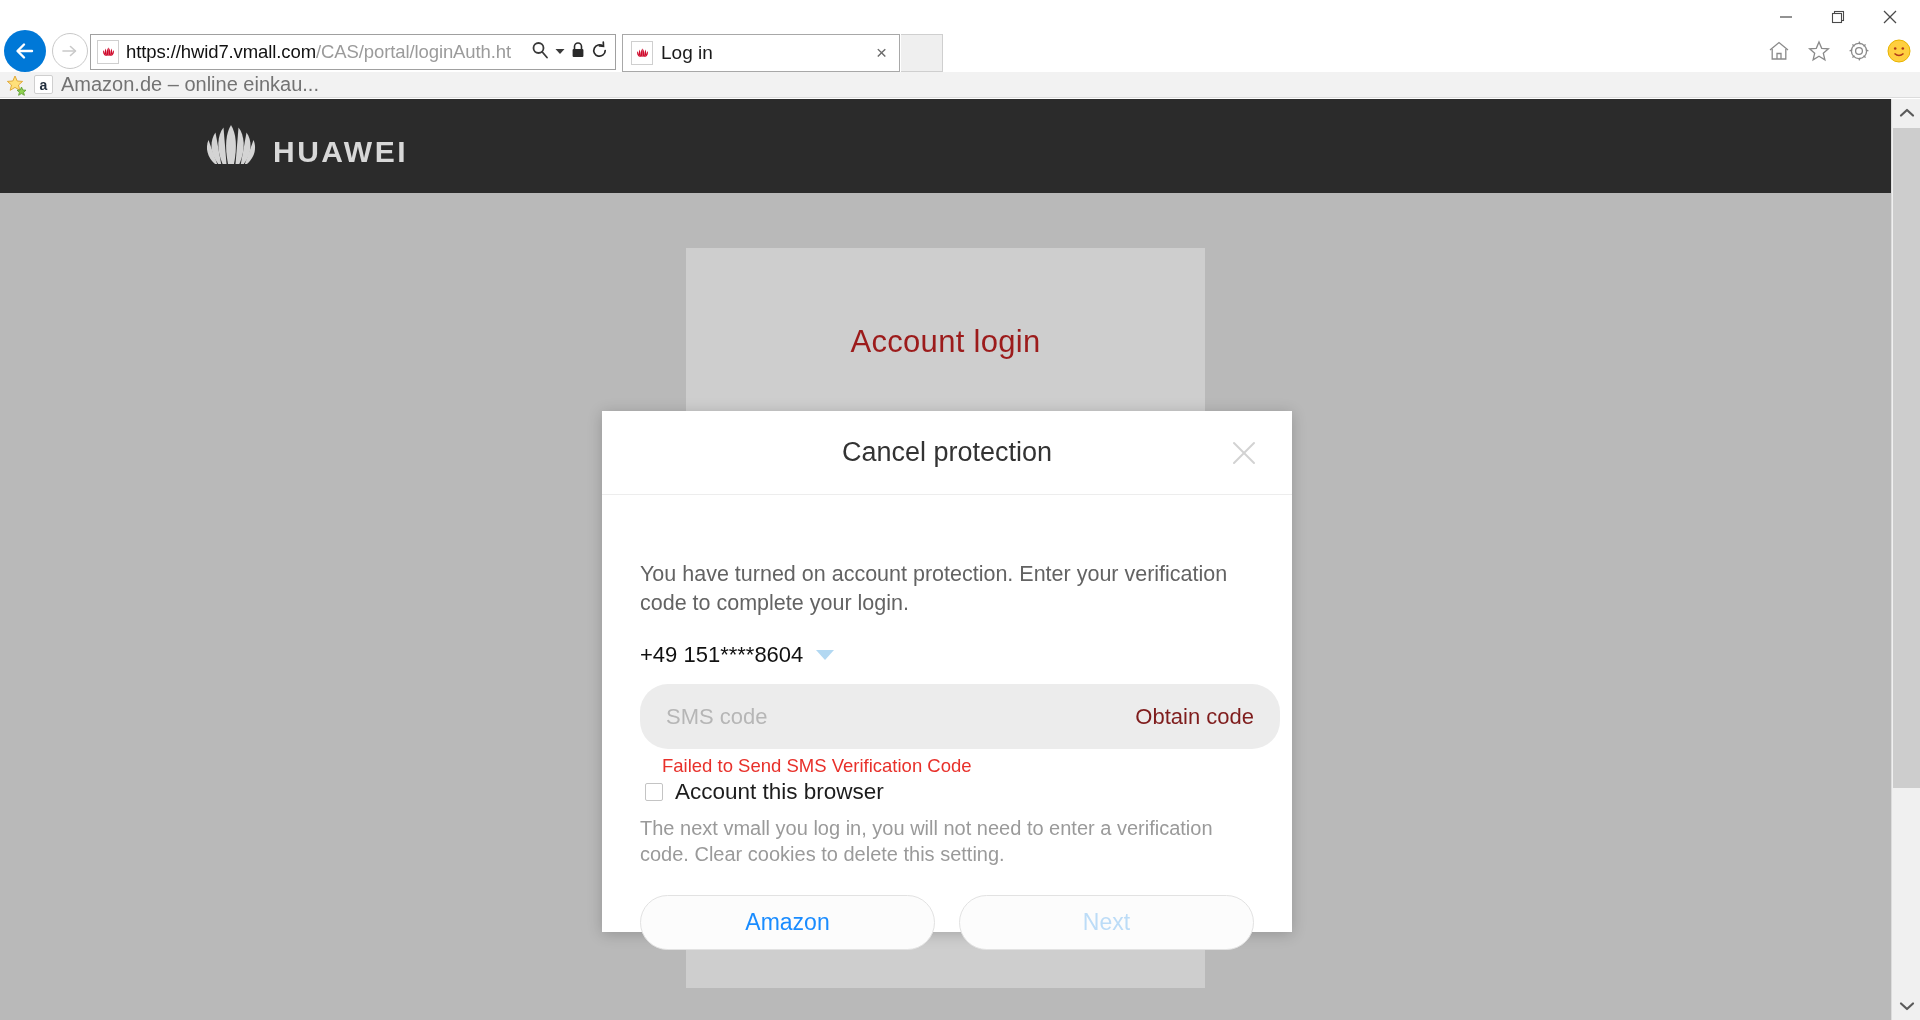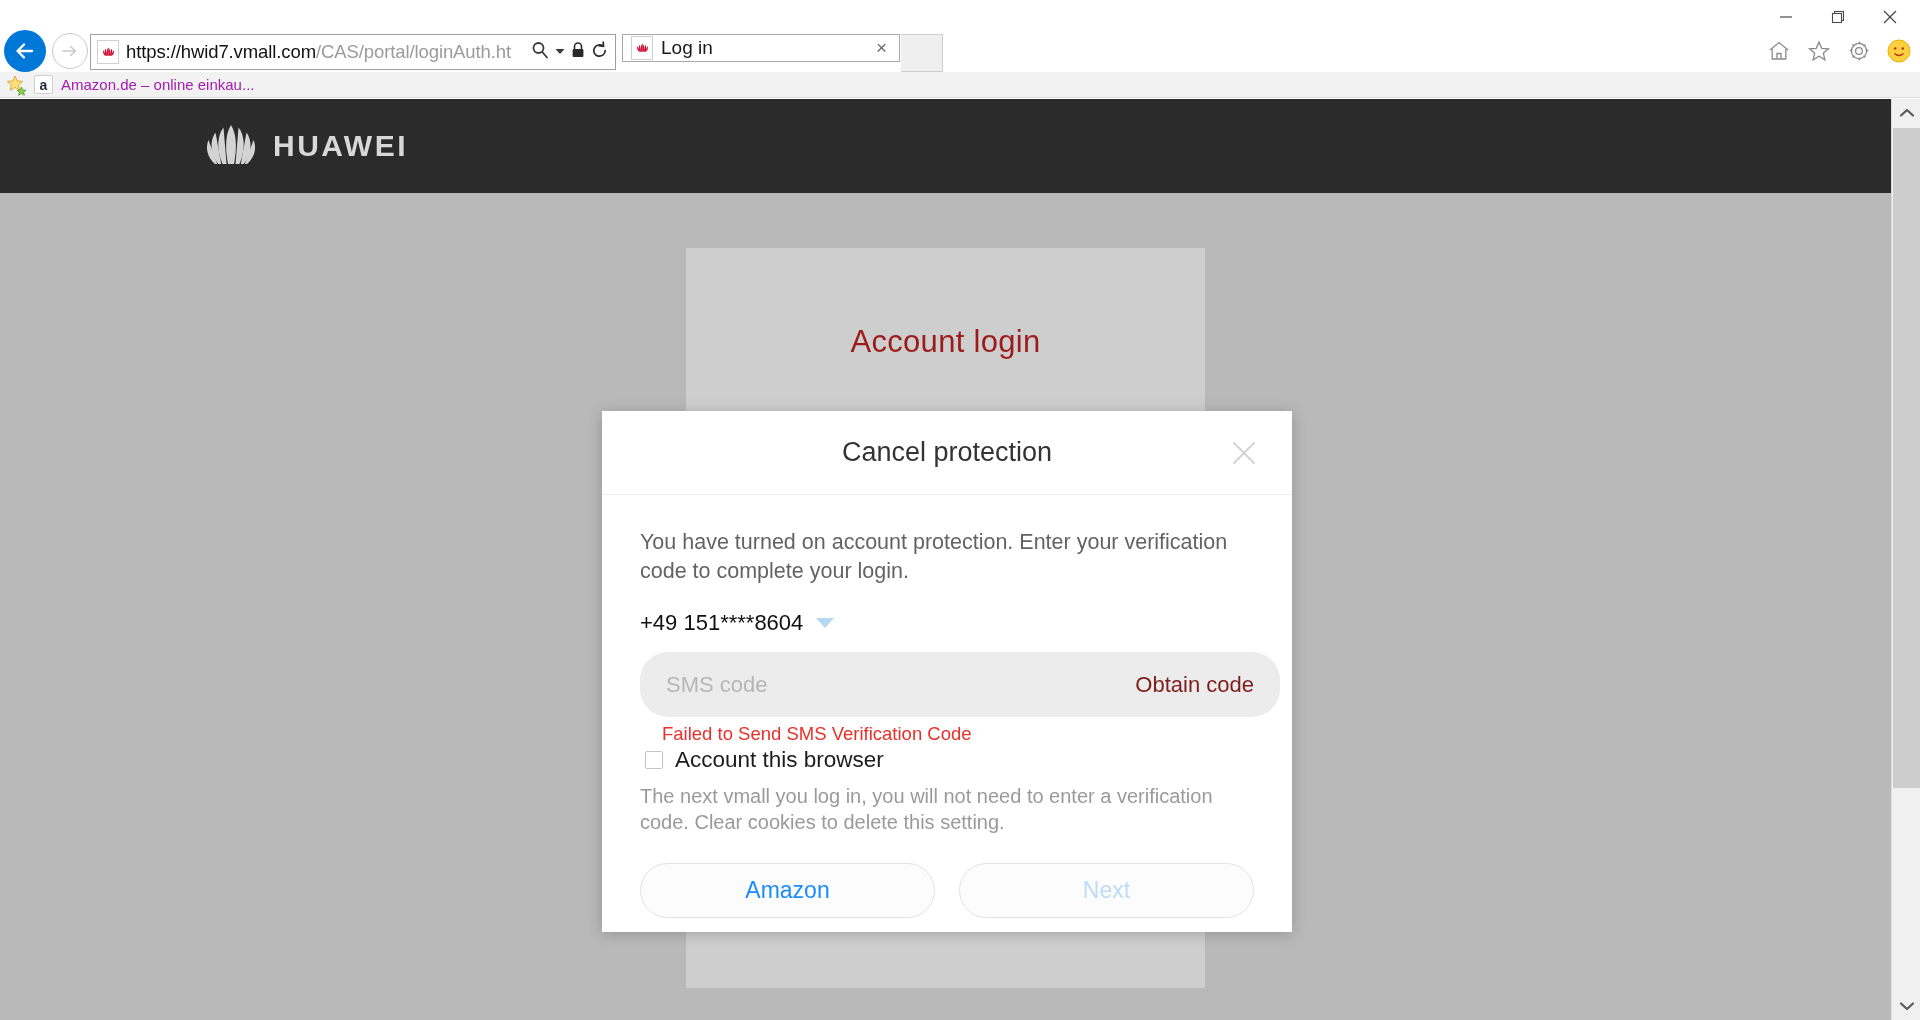--- a/index.html
+++ b/index.html
@@ -52,21 +52,21 @@
   .site-fav .fanmini { width:15px;height:12px; }
   #url-text {
     flex: 1 1 auto; white-space: nowrap; overflow: hidden;
     font-size: 18.5px; color: #9b9b9b; letter-spacing: -0.1px;
   }
   #url-text .strong { color: #111; }
   .ab-icon { flex: 0 0 auto; margin-left: 4px; color: #444; }
 
   #tab-strip { position: absolute; left: 622px; top: 4px; height: 38px; }
   #tab-active {
-    position: absolute; left: 0; top: 0; width: 278px; height: 28px;
+    position: absolute; left: 0; top: 0; width: 278px; height: 38px;
     background: #fff; border: 1px solid #a8a8a8;
     display: flex; align-items: center; padding: 0 8px;
   }
   #tab-title { font-size: 19px; color: #1a1a1a; margin-left: 8px; flex: 1 1 auto;
                white-space: nowrap; overflow: hidden; }
   #tab-close { color: #6b6b6b; font-size: 19px; cursor: pointer; padding: 0 4px; }
   #tab-newspace {
     position: absolute; left: 279px; top: 0; width: 42px; height: 38px;
     background: #efefef; border: 1px solid #cfcfcf; border-left: none;
   }
@@ -92,32 +92,32 @@
     background: #f2f2f2; display: flex; align-items: center; padding-left: 6px;
     border-bottom: 1px solid #dcdcdc;
   }
   #bm-star { width: 22px; height: 22px; margin-right: 6px; }
   .bm-fav {
     width: 19px; height: 19px; border: 1px solid #cfcfcf; background:#fff;
     display:flex;align-items:center;justify-content:center;
     font-size: 14px; font-weight: bold; color:#232f3e; line-height:1;
     margin-right: 8px; border-radius:2px;
   }
-  #bm-label { font-size: 15px; color: #a21caf; }
+  #bm-label { font-size: 20px; color: #737373; }
 
   
   #viewport {
     position: absolute; left: 0; top: 99px; width: 1920px; height: 921px;
     background: #b9b9b9; overflow: hidden;
   }
   #page-header {
     position: absolute; left: 0; top: 0; width: 1891px; height: 94px;
     background: #2b2b2b; display: flex; align-items: center;
   }
-  #huawei-logo { margin-left: 203px; display:flex; align-items:center; }
+  #huawei-logo { margin-left: 203px; display:flex; align-items:flex-end; }
   #huawei-word {
     color: #d8d8d8; font-size: 30px; font-weight: bold; letter-spacing: 2.5px;
     margin-left: 14px; font-family: "Liberation Sans", sans-serif;
   }
 
   #login-card {
     position: absolute; left: 686px; top: 149px; width: 519px; height: 740px;
     background: #cecece;
   }
   #login-card-title {
@@ -151,21 +151,21 @@
     display: flex; align-items: center; justify-content: center;
   }
   #modal-title { font-size: 27px; color: #333; }
   #modal-close {
     position: absolute; right: 28px; top: 22px;
     width: 40px; height: 40px; color: #d2d2d2; cursor: pointer;
     display: flex; align-items: center; justify-content: center;
   }
   #modal-body { padding: 33px 38px 0 38px; }
   #modal-desc {
-    font-size: 21.5px; color: #636363; line-height: 1.36; width: 630px;
+    font-size: 21.5px; color: #636363; line-height: 1.36; width: 630px; margin-top: 32px;
   }
   #phone-row {
     margin-top: 24px; display: flex; align-items: center; gap: 13px;
   }
   #phone-number { font-size: 22px; color: #111; text-align: right; }
   #phone-caret {
     width: 0; height: 0; border-left: 9px solid transparent;
     border-right: 9px solid transparent; border-top: 10px solid #b2d8f2;
     cursor: pointer;
   }

